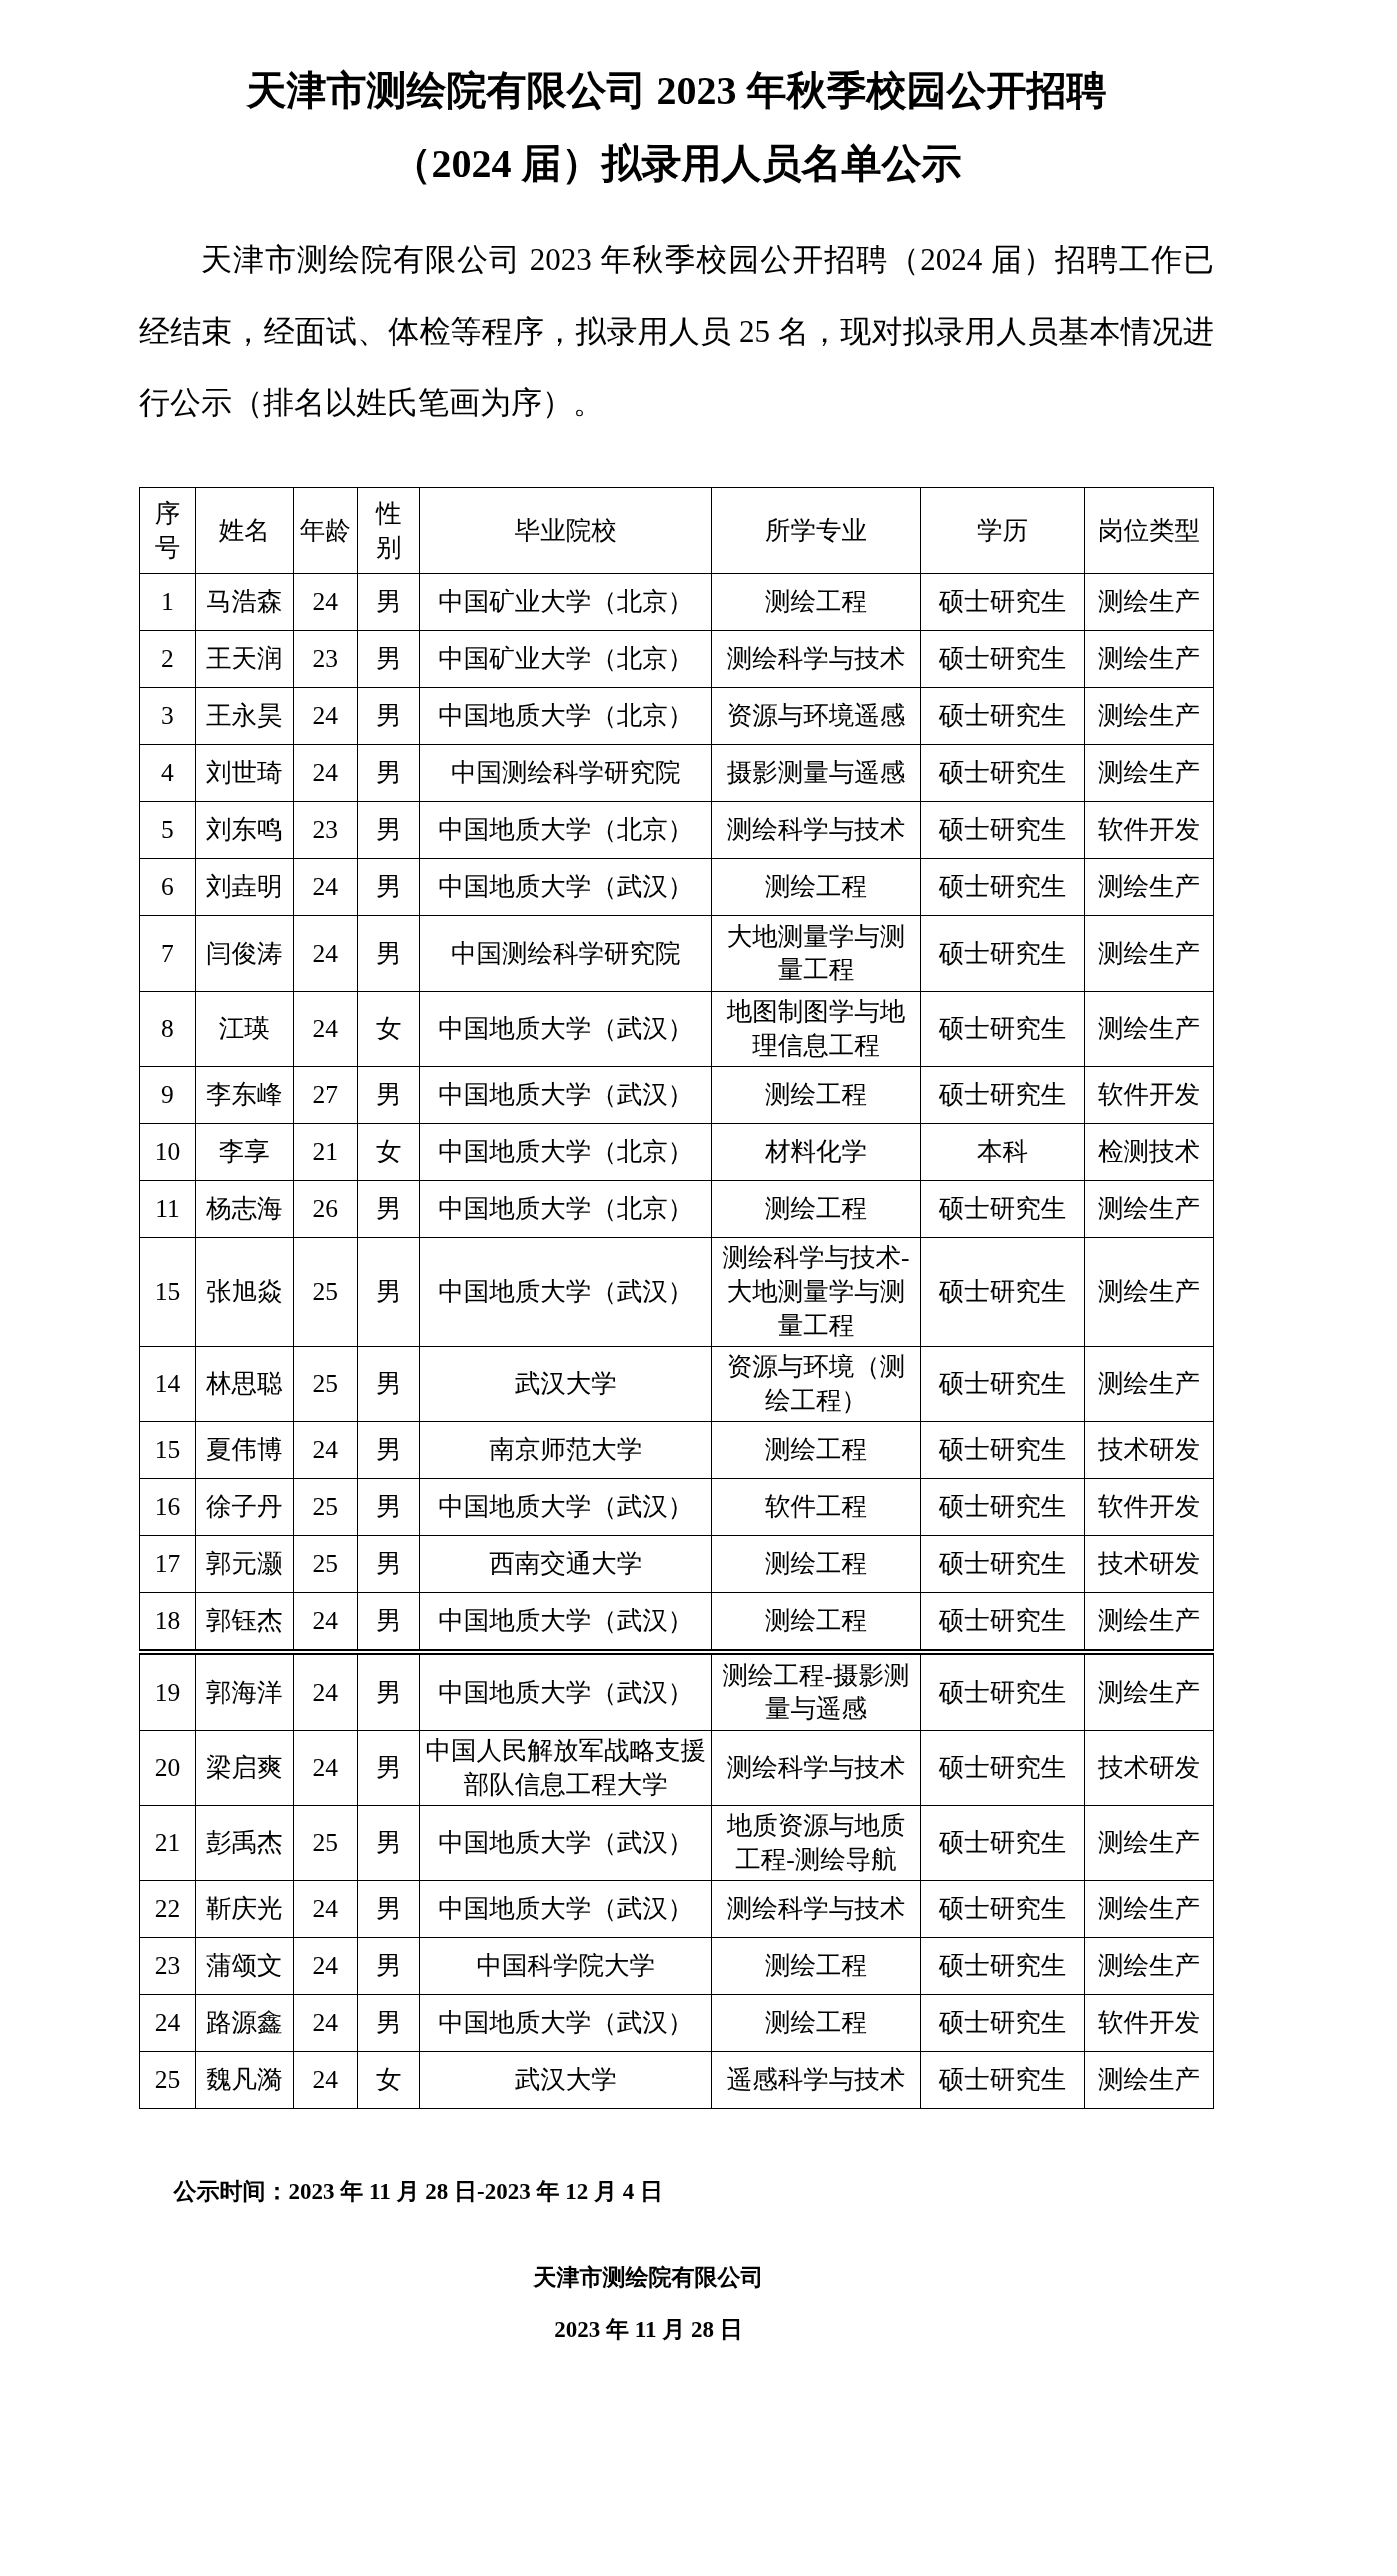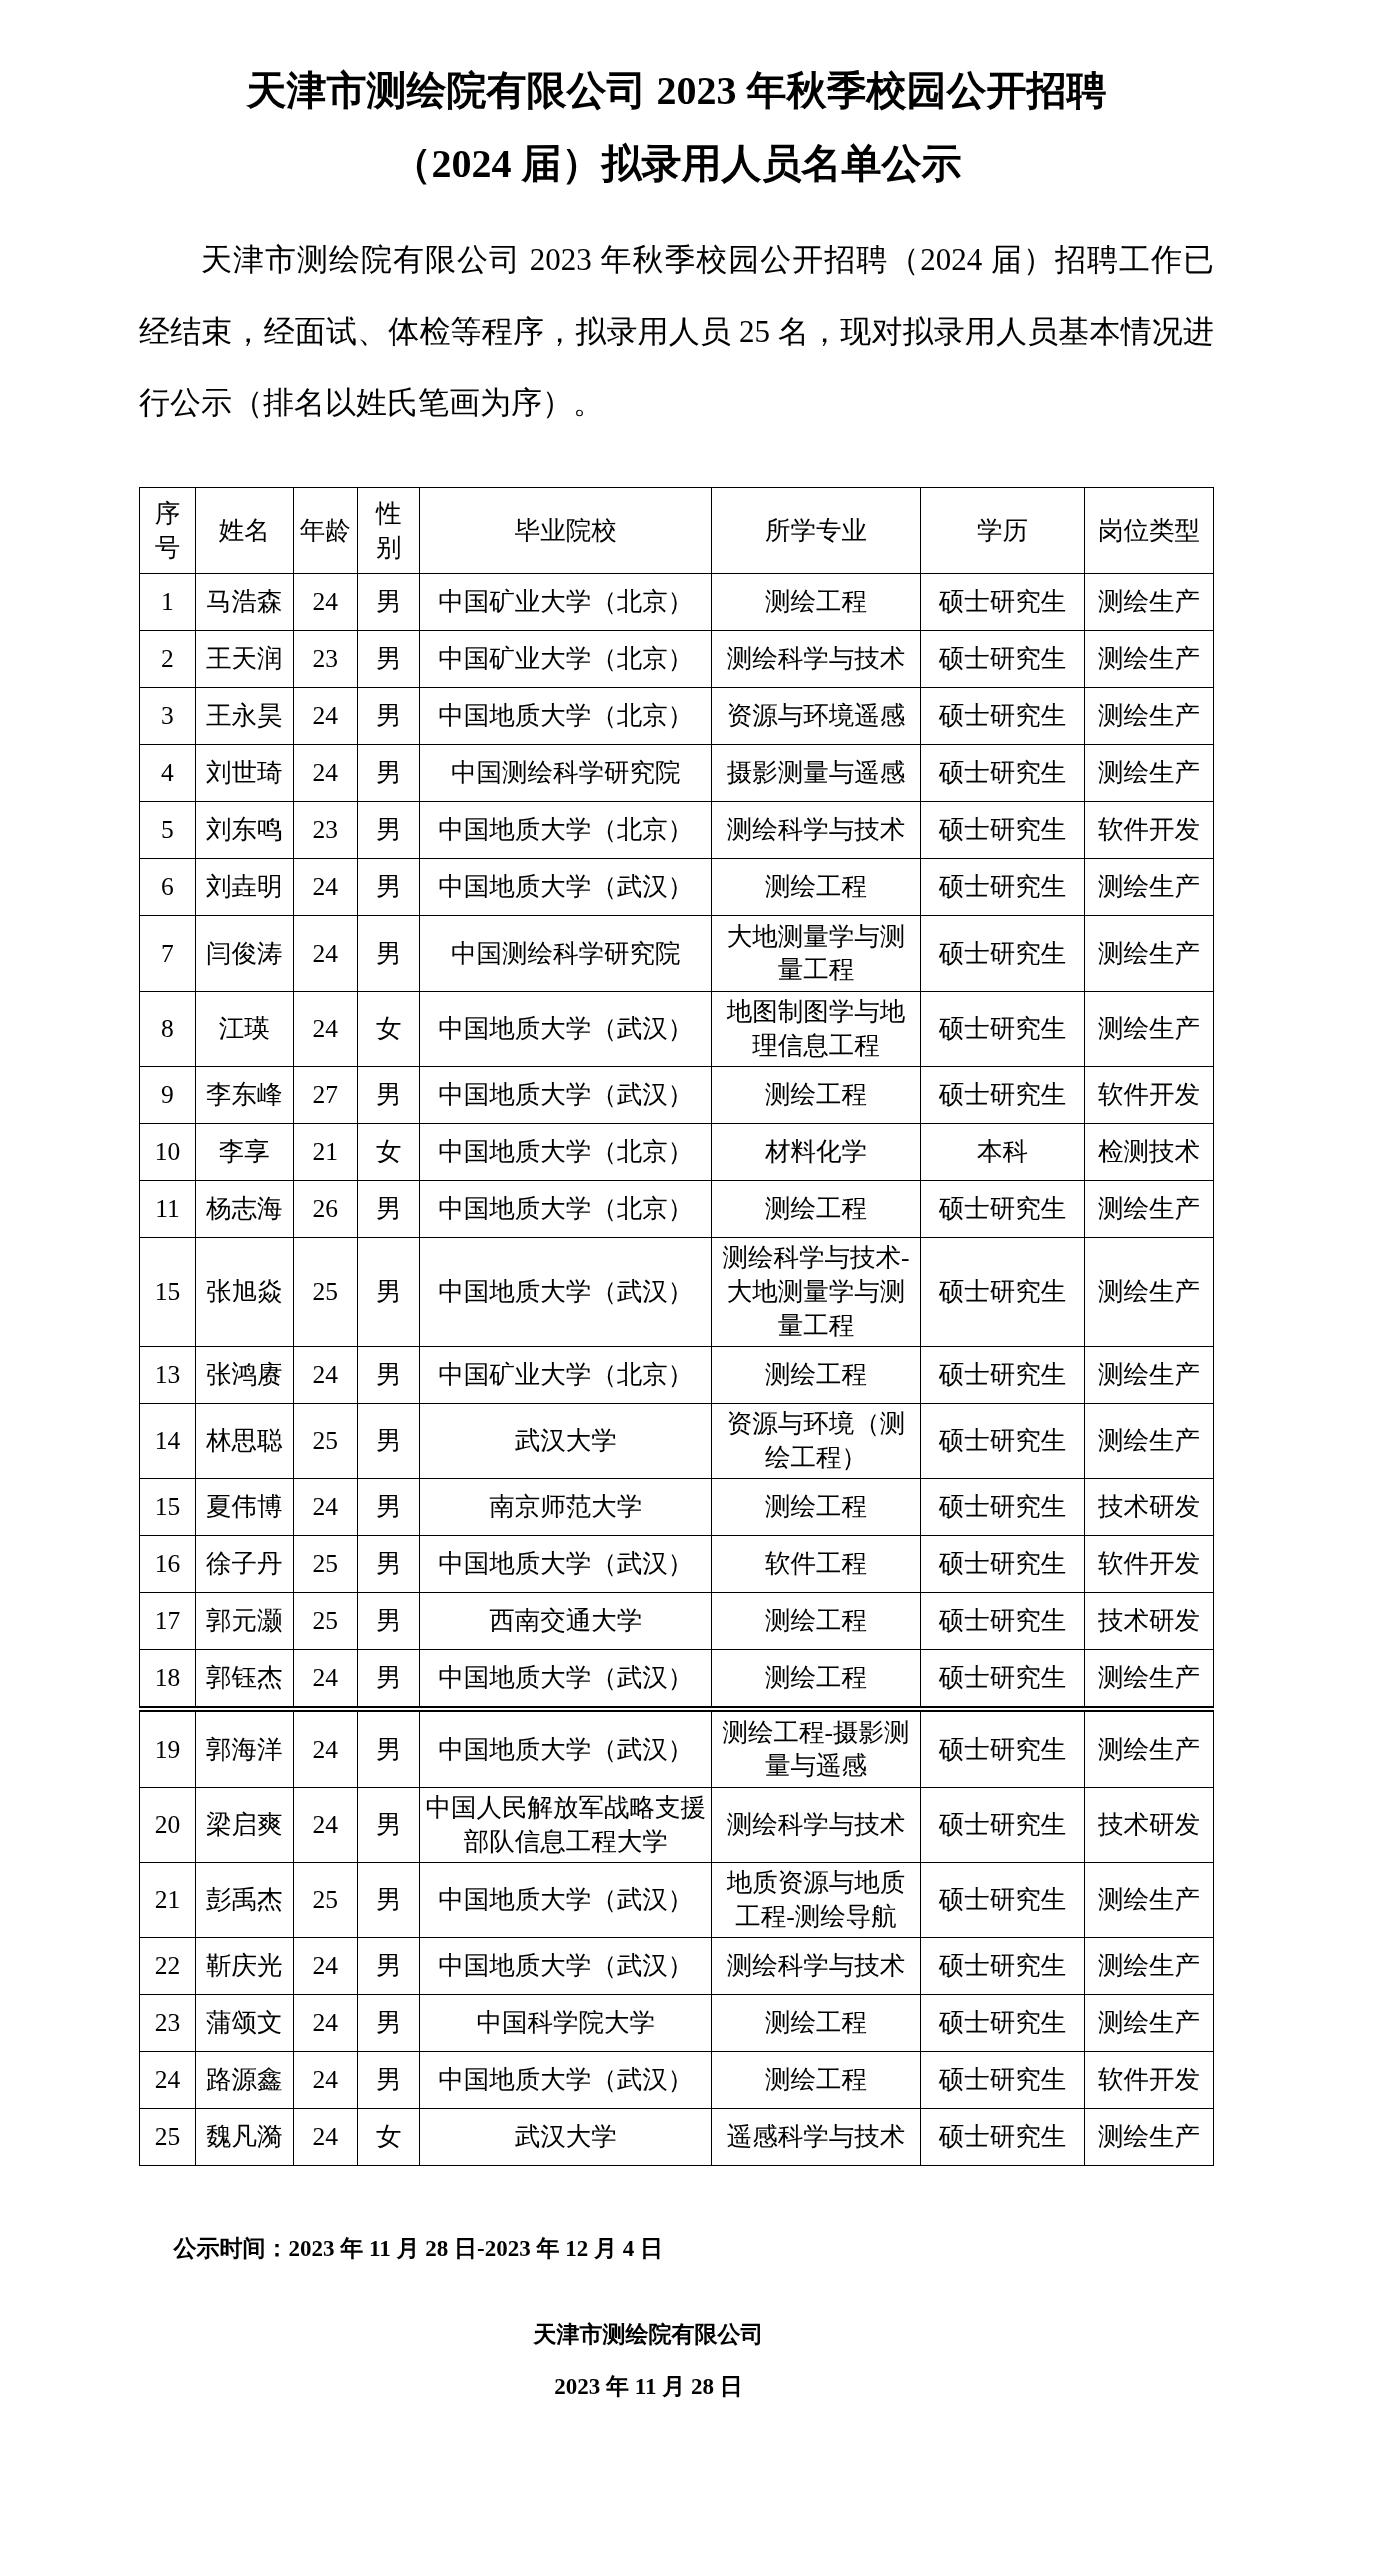--- a/index.html
+++ b/index.html
@@ -227,30 +227,20 @@
           <td>15</td>
           <td>张旭焱</td>
           <td>25</td>
           <td>男</td>
           <td>中国地质大学（武汉）</td>
           <td>测绘科学与技术-大地测量学与测量工程</td>
           <td>硕士研究生</td>
           <td>测绘生产</td>
         </tr>
         <tr>
-          <td>13</td>
-          <td>张鸿赓</td>
-          <td>24</td>
-          <td>男</td>
-          <td>中国矿业大学（北京）</td>
-          <td>测绘工程</td>
-          <td>硕士研究生</td>
-          <td>测绘生产</td>
-        </tr>
-        <tr>
           <td>14</td>
           <td>林思聪</td>
           <td>25</td>
           <td>男</td>
           <td>武汉大学</td>
           <td>资源与环境（测绘工程）</td>
           <td>硕士研究生</td>
           <td>测绘生产</td>
         </tr>
         <tr>

